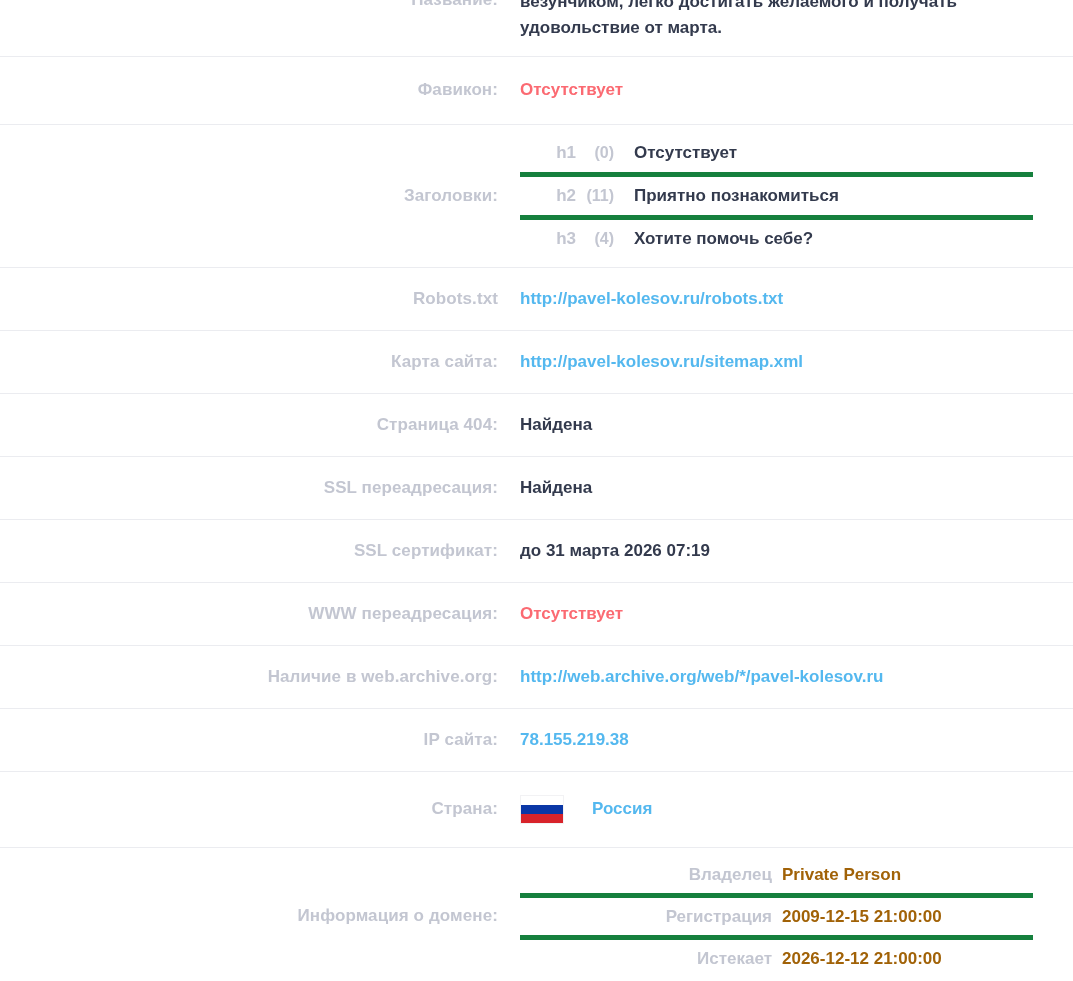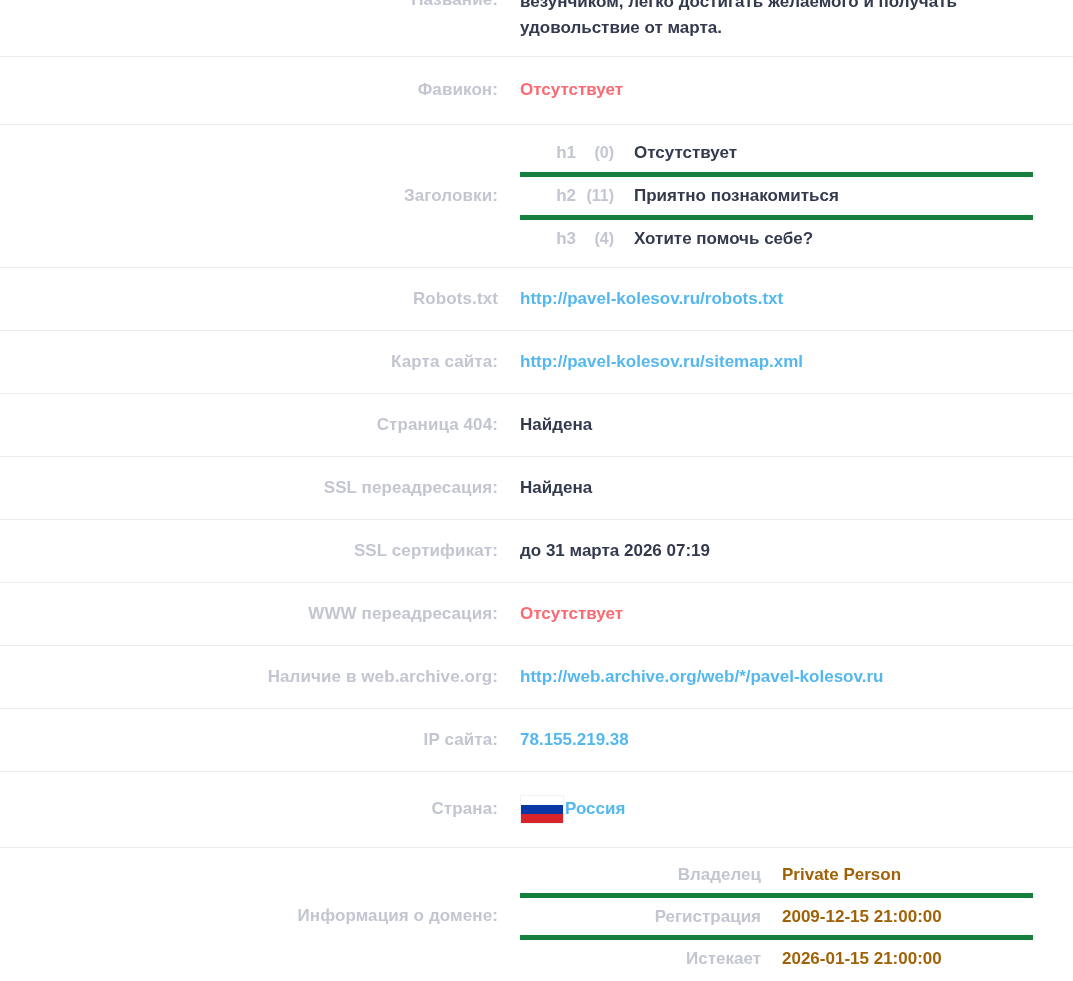--- a/index.html
+++ b/index.html
@@ -106,40 +106,40 @@
   }
 
   .row--headings { padding-top: 9px; padding-bottom: 9px; }
   .row--headings .row-label { flex: 0 0 500px; }
 
   
   .subrow--domain { height: 37px; }
   .subrow-dlabel {
     flex: 0 0 262px;
     text-align: right;
-    padding-right: 21px;
+    padding-right: 10px;
     box-sizing: border-box;
     font-size: 17px;
     font-weight: 700;
     color: #c3c6d1;
   }
   .subrow-dvalue {
     flex: 1 1 auto;
     font-size: 17px;
     font-weight: 700;
     color: #a16207;
   }
 
   .row--simple { height: 63px; }
 
   .row--country { height: 76px; }
   .country-cell {
     display: flex;
     align-items: center;
-    gap: 1px;
+    gap: 28px;
   }
 
   
   .flag {
     width: 44px;
     height: 29px;
     display: block;
     flex: 0 0 auto;
     border: 1px solid #f2f2f4;
     box-sizing: border-box;
@@ -267,19 +267,19 @@
         <div class="subrow-dvalue">Private Person</div>
       </div>
 
       <div class="subrow subrow--domain">
         <div class="subrow-dlabel">Регистрация</div>
         <div class="subrow-dvalue">2009-12-15 21:00:00</div>
       </div>
 
       <div class="subrow subrow--domain">
         <div class="subrow-dlabel">Истекает</div>
-        <div class="subrow-dvalue">2026-01-15 21:00:00</div>
+        <div class="subrow-dvalue">2026-12-12 21:00:00</div>
       </div>
 
     </div>
   </div>
 
 </div>
 
 </body></html>

